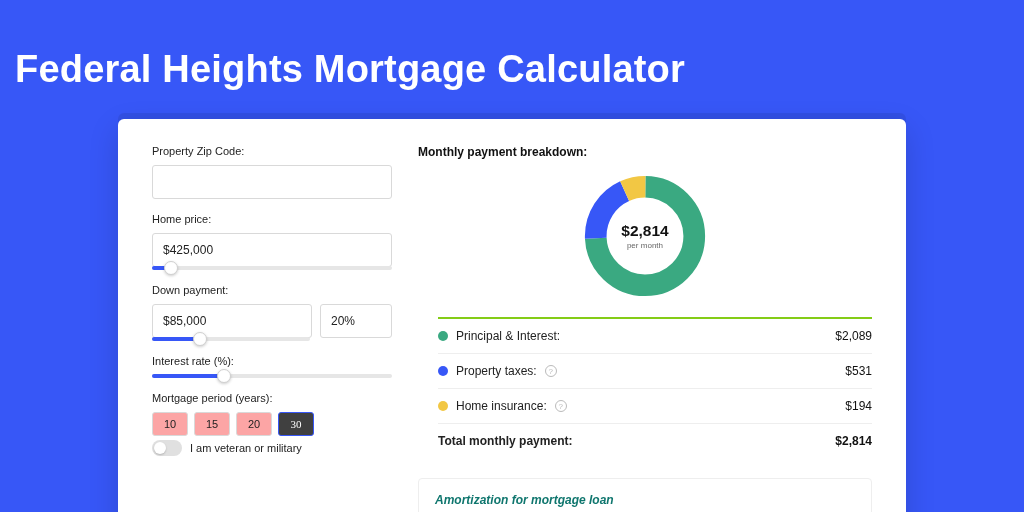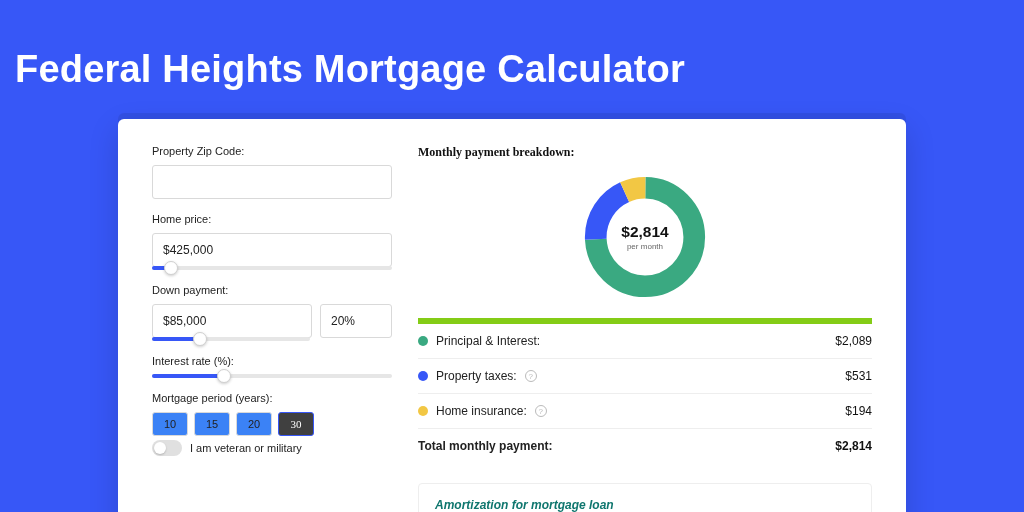--- a/index.html
+++ b/index.html
@@ -67,21 +67,21 @@
   transform: translateX(-50%);
 }
 .row-2 { display: flex; gap: 8px; }
 .row-2 .text-input:first-child { flex: 1; }
 .row-2 .text-input:last-child { width: 72px; flex: 0 0 72px; }
 .period-row { display: flex; gap: 6px; margin-top: 2px;}
 .period-btn {
   width: 36px; height: 24px;
   border: 1px solid #d9d9d9;
   border-radius: 3px;
-  background: #3b82f6;
+  background: #fca5a5;
   font-size: 11px;
   color: #222;
   display: flex; align-items: center; justify-content: center;
 }
 .period-btn.active { background: #404040; color: #fff; border-color: #3757f7; font-family: Liberation Serif, serif; }
 .toggle-row { display: flex; align-items: center; gap: 8px; }
 .toggle {
   width: 30px; height: 16px;
   background: #e0e0e0;
   border-radius: 999px;
@@ -90,28 +90,28 @@
 .toggle::after {
   content: '';
   position: absolute;
   left: 2px; top: 2px;
   width: 12px; height: 12px;
   background: #fff;
   border-radius: 50%;
   box-shadow: 0 1px 2px rgba(0,0,0,0.2);
 }
 .toggle-label { font-size: 11px; color: #222; }
-.breakdown-title { font-size: 12px; font-weight: 700; color: #111; margin-bottom: 10px; font-family: Liberation Serif, serif; }
+.breakdown-title { font-size: 12px; font-weight: 700; color: #111; margin-bottom: 10px; }
 .donut-wrap { display: flex; justify-content: center; padding: 2px 0 16px 0; }
 .donut-svg { display:block; }
 .donut-center {
   font-size: 20px; font-weight: 700; color: #111;
 }
 .donut-sub { font-size: 10px; color: #555; }
-.legend { border-top: 6px solid #84cc16; }
+.legend { border-top: 2px solid #84cc16; margin-left: 20px; }
 .legend-row {
   display: flex; align-items: center;
   justify-content: space-between;
   padding: 10px 0;
   border-bottom: 1px solid #eee;
   font-size: 12px;
 }
 .legend-left { display: flex; align-items: center; gap: 8px; color: #222; }
 .dot { width: 10px; height: 10px; border-radius: 50%; }
 .dot-green { background: #3aa981; }

